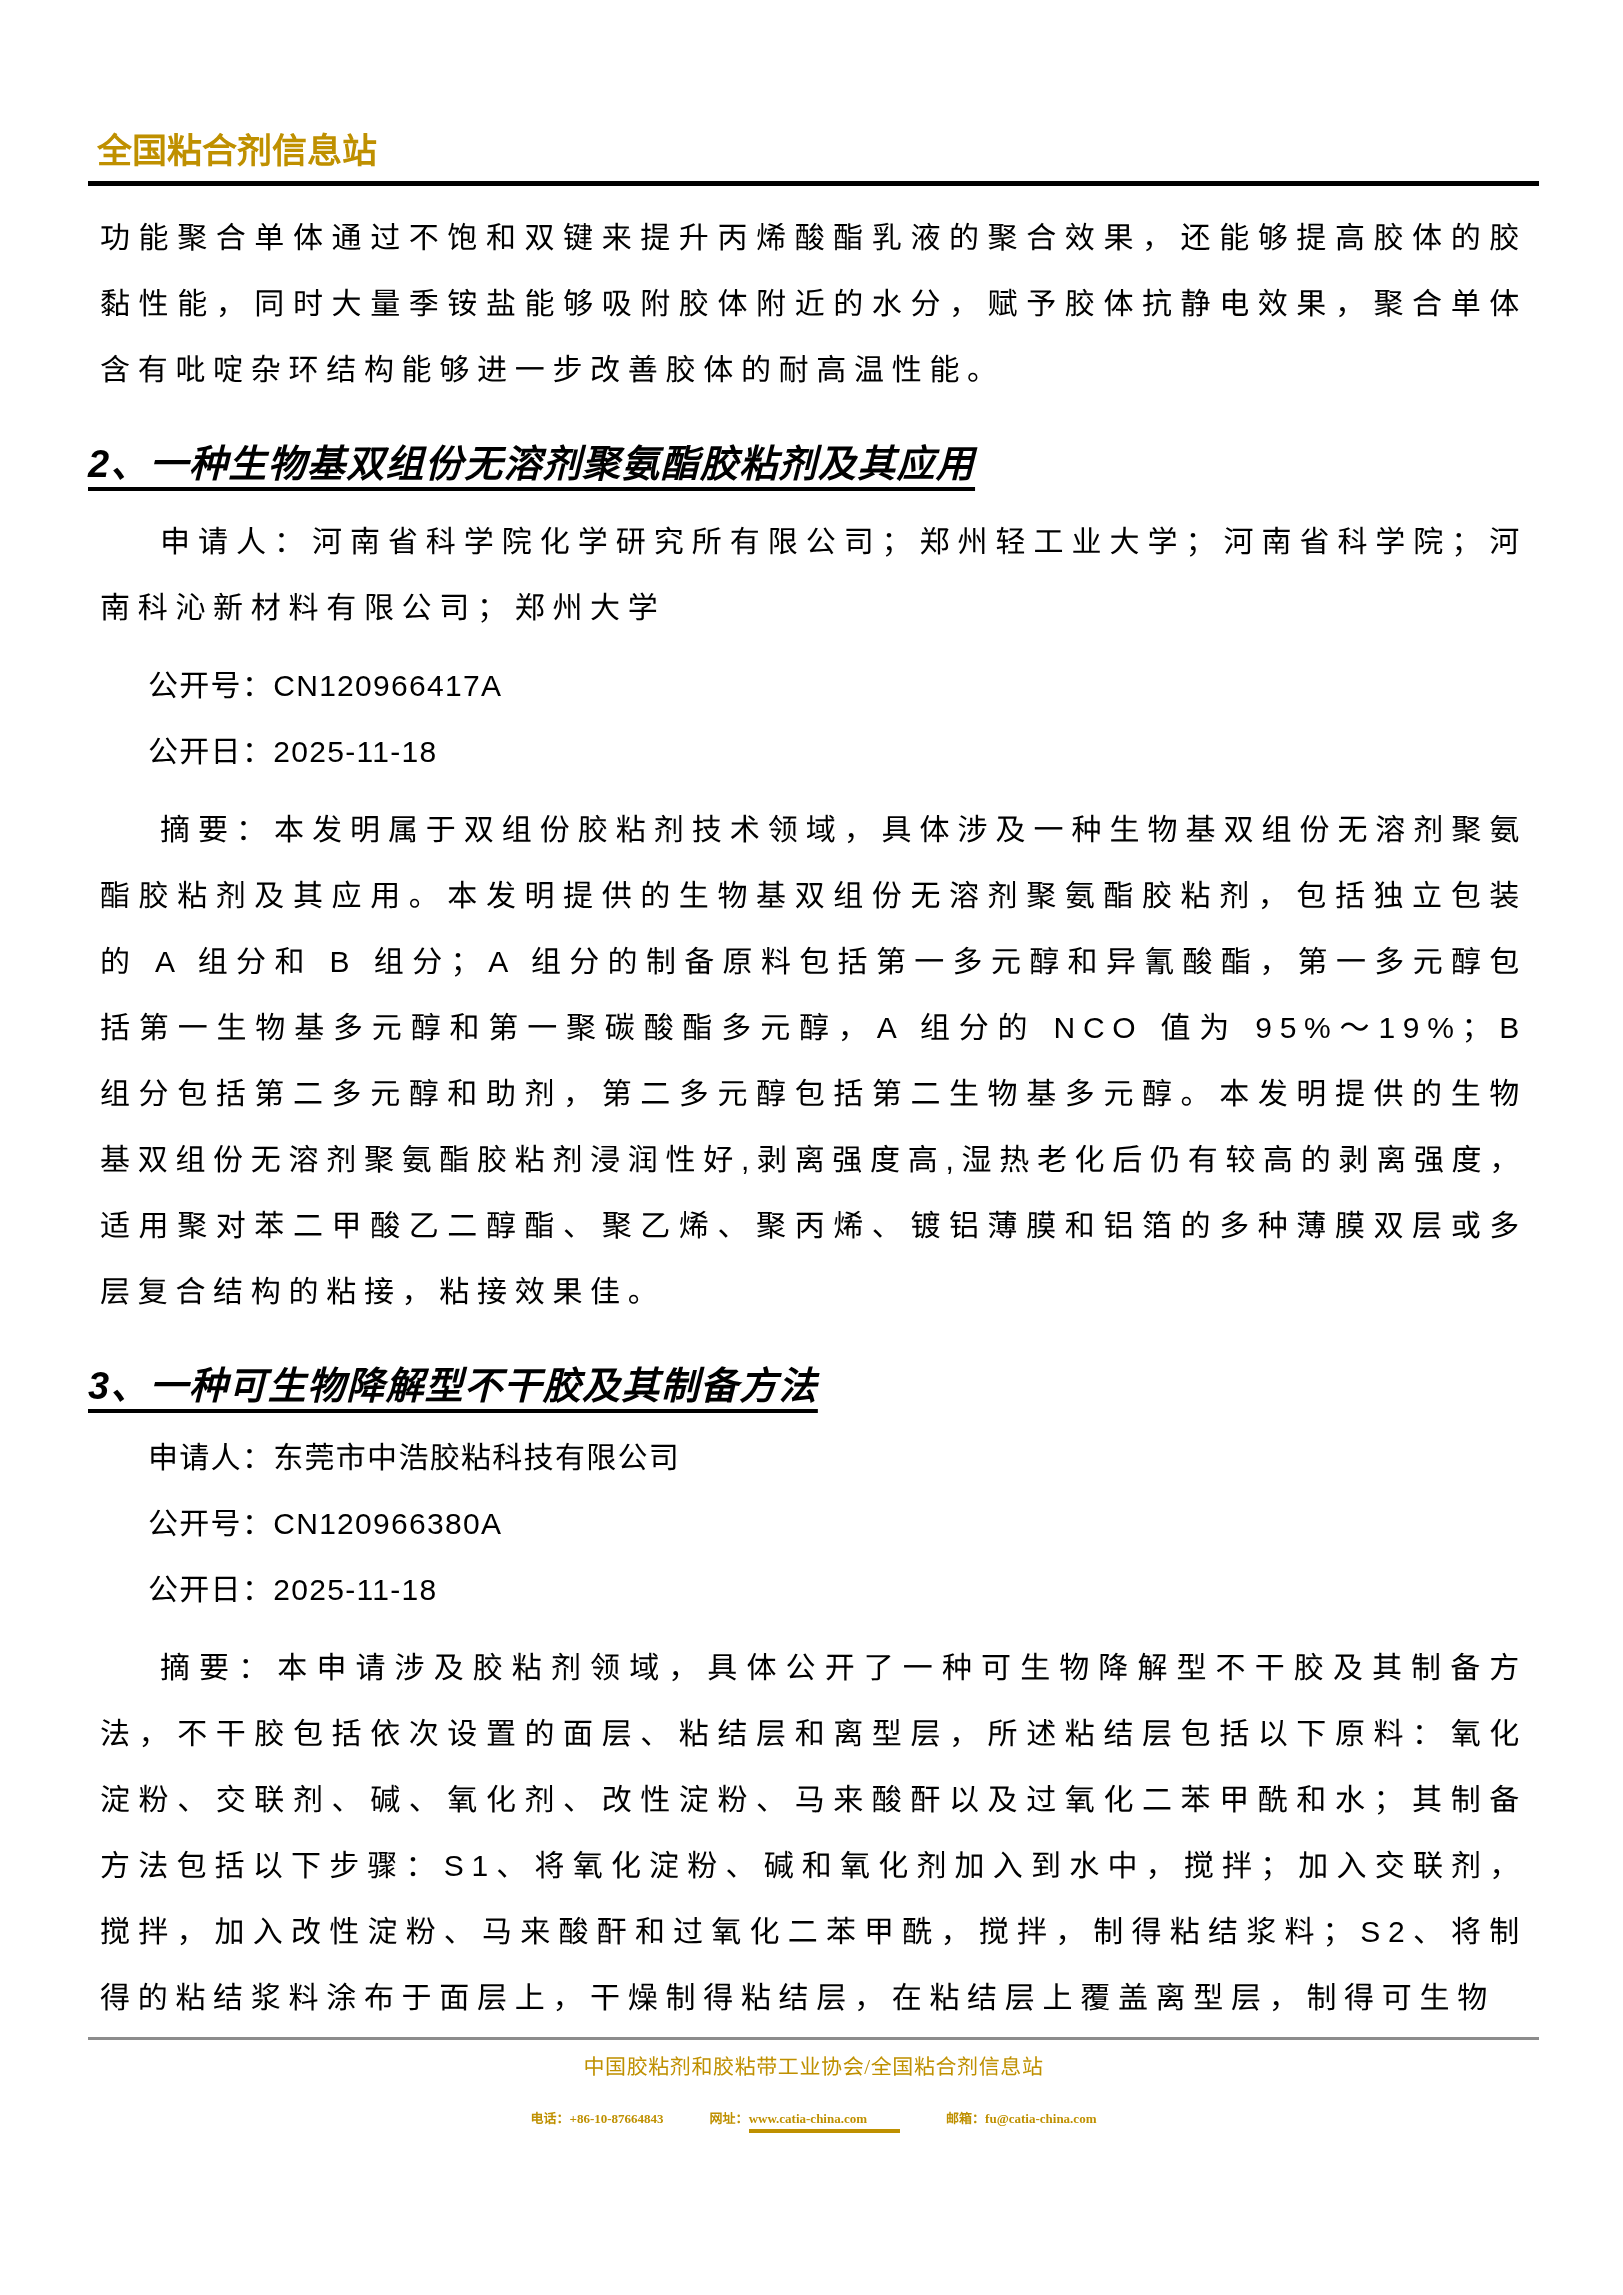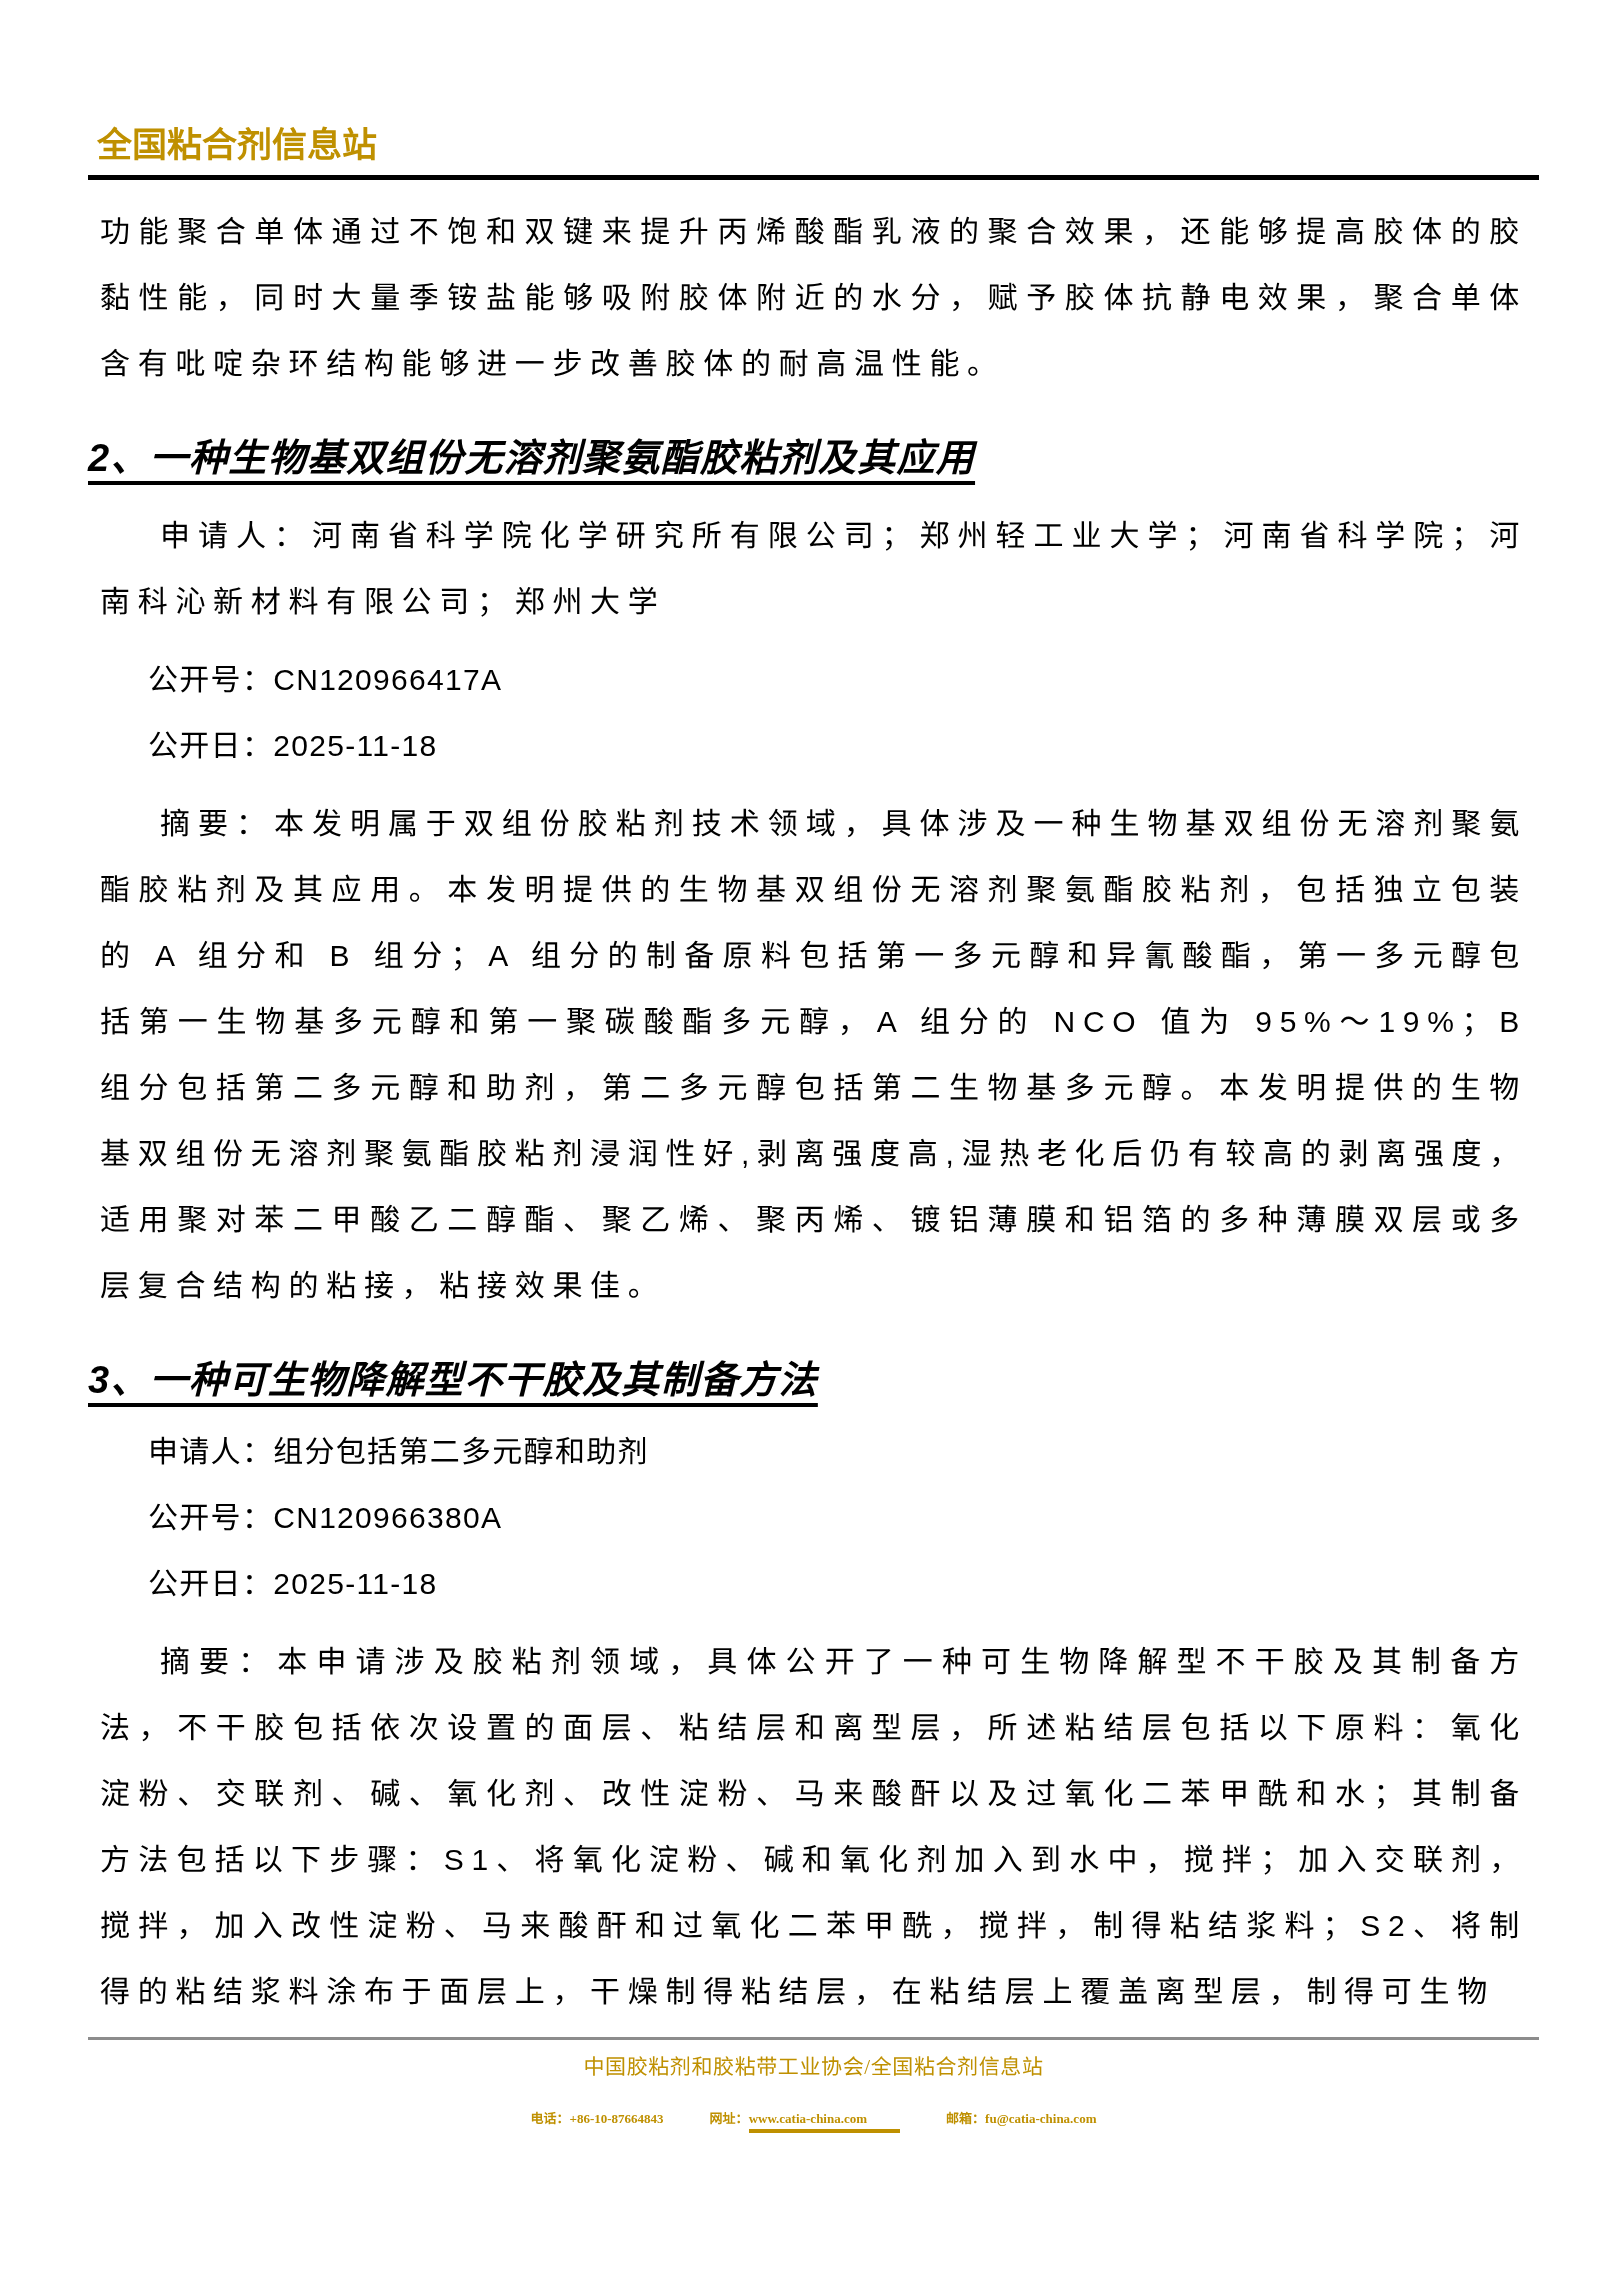--- a/index.html
+++ b/index.html
@@ -9,21 +9,21 @@
     background: #ffffff;
     color: #000000;
     font-family: "Liberation Sans", "DejaVu Sans", sans-serif;
     position: relative;
     overflow: hidden;
   }
   .content {
     position: absolute;
     left: 88px;
     right: 84px;
-    top: 8px;
+    top: 14px;
   }
   
   .page-header {
     margin-top: 108px;
     display: flex;
     justify-content: space-between;
     align-items: flex-end;
     font-family: "Liberation Serif", "DejaVu Serif", serif;
     font-weight: bold;
     font-size: 35px;
@@ -112,21 +112,21 @@
     <section>
       <h2 class="patent-title"><span>2、一种生物基双组份无溶剂聚氨酯胶粘剂及其应用</span></h2>
       <p class="para indent">申请人：河南省科学院化学研究所有限公司；郑州轻工业大学；河南省科学院；河南科沁新材料有限公司；郑州大学</p>
       <p class="meta">公开号：CN120966417A</p>
       <p class="meta">公开日：2025-11-18</p>
       <p class="para indent">摘要：本发明属于双组份胶粘剂技术领域，具体涉及一种生物基双组份无溶剂聚氨酯胶粘剂及其应用。本发明提供的生物基双组份无溶剂聚氨酯胶粘剂，包括独立包装的 A 组分和 B 组分；A 组分的制备原料包括第一多元醇和异氰酸酯，第一多元醇包括第一生物基多元醇和第一聚碳酸酯多元醇，A 组分的 NCO 值为 95%～19%；B 组分包括第二多元醇和助剂，第二多元醇包括第二生物基多元醇。本发明提供的生物基双组份无溶剂聚氨酯胶粘剂浸润性好,剥离强度高,湿热老化后仍有较高的剥离强度，适用聚对苯二甲酸乙二醇酯、聚乙烯、聚丙烯、镀铝薄膜和铝箔的多种薄膜双层或多层复合结构的粘接，粘接效果佳。</p>
     </section>
 
     <section>
       <h2 class="patent-title"><span>3、一种可生物降解型不干胶及其制备方法</span></h2>
-      <p class="meta">申请人：组分包括第二多元醇和助剂</p>
+      <p class="meta">申请人：东莞市中浩胶粘科技有限公司</p>
       <p class="meta">公开号：CN120966380A</p>
       <p class="meta">公开日：2025-11-18</p>
       <p class="para indent">摘要：本申请涉及胶粘剂领域，具体公开了一种可生物降解型不干胶及其制备方法，不干胶包括依次设置的面层、粘结层和离型层，所述粘结层包括以下原料：氧化淀粉、交联剂、碱、氧化剂、改性淀粉、马来酸酐以及过氧化二苯甲酰和水；其制备方法包括以下步骤：S1、将氧化淀粉、碱和氧化剂加入到水中，搅拌；加入交联剂，搅拌，加入改性淀粉、马来酸酐和过氧化二苯甲酰，搅拌，制得粘结浆料；S2、将制得的粘结浆料涂布于面层上，干燥制得粘结层，在粘结层上覆盖离型层，制得可生物</p>
     </section>
 
   </div>
 </div>
 
 <div class="page-footer">
   <div class="footer-org">中国胶粘剂和胶粘带工业协会/全国粘合剂信息站</div>

